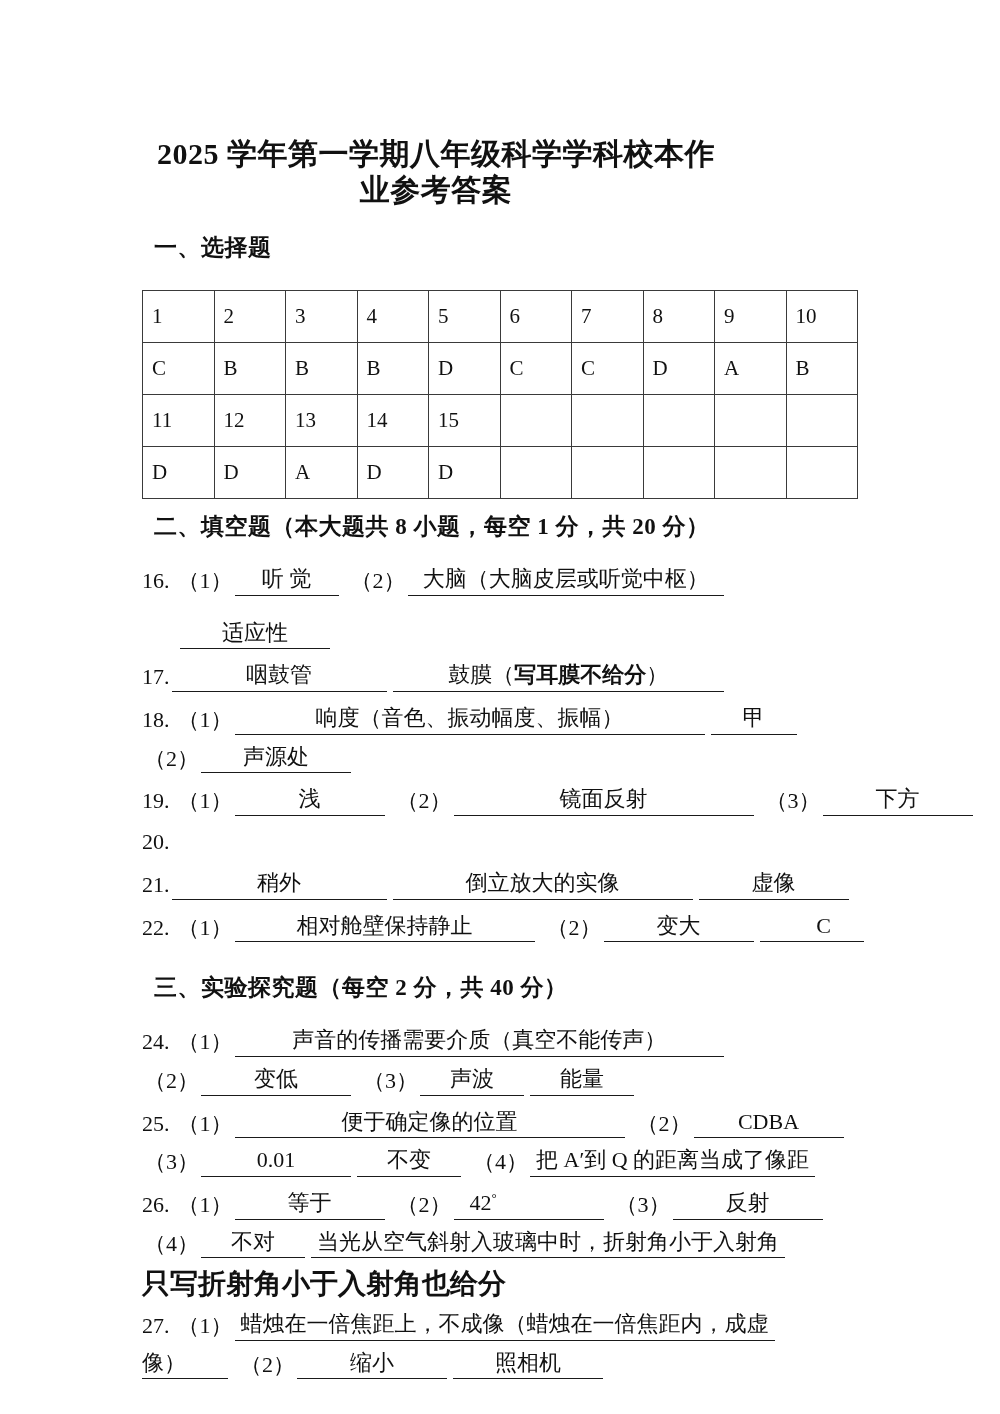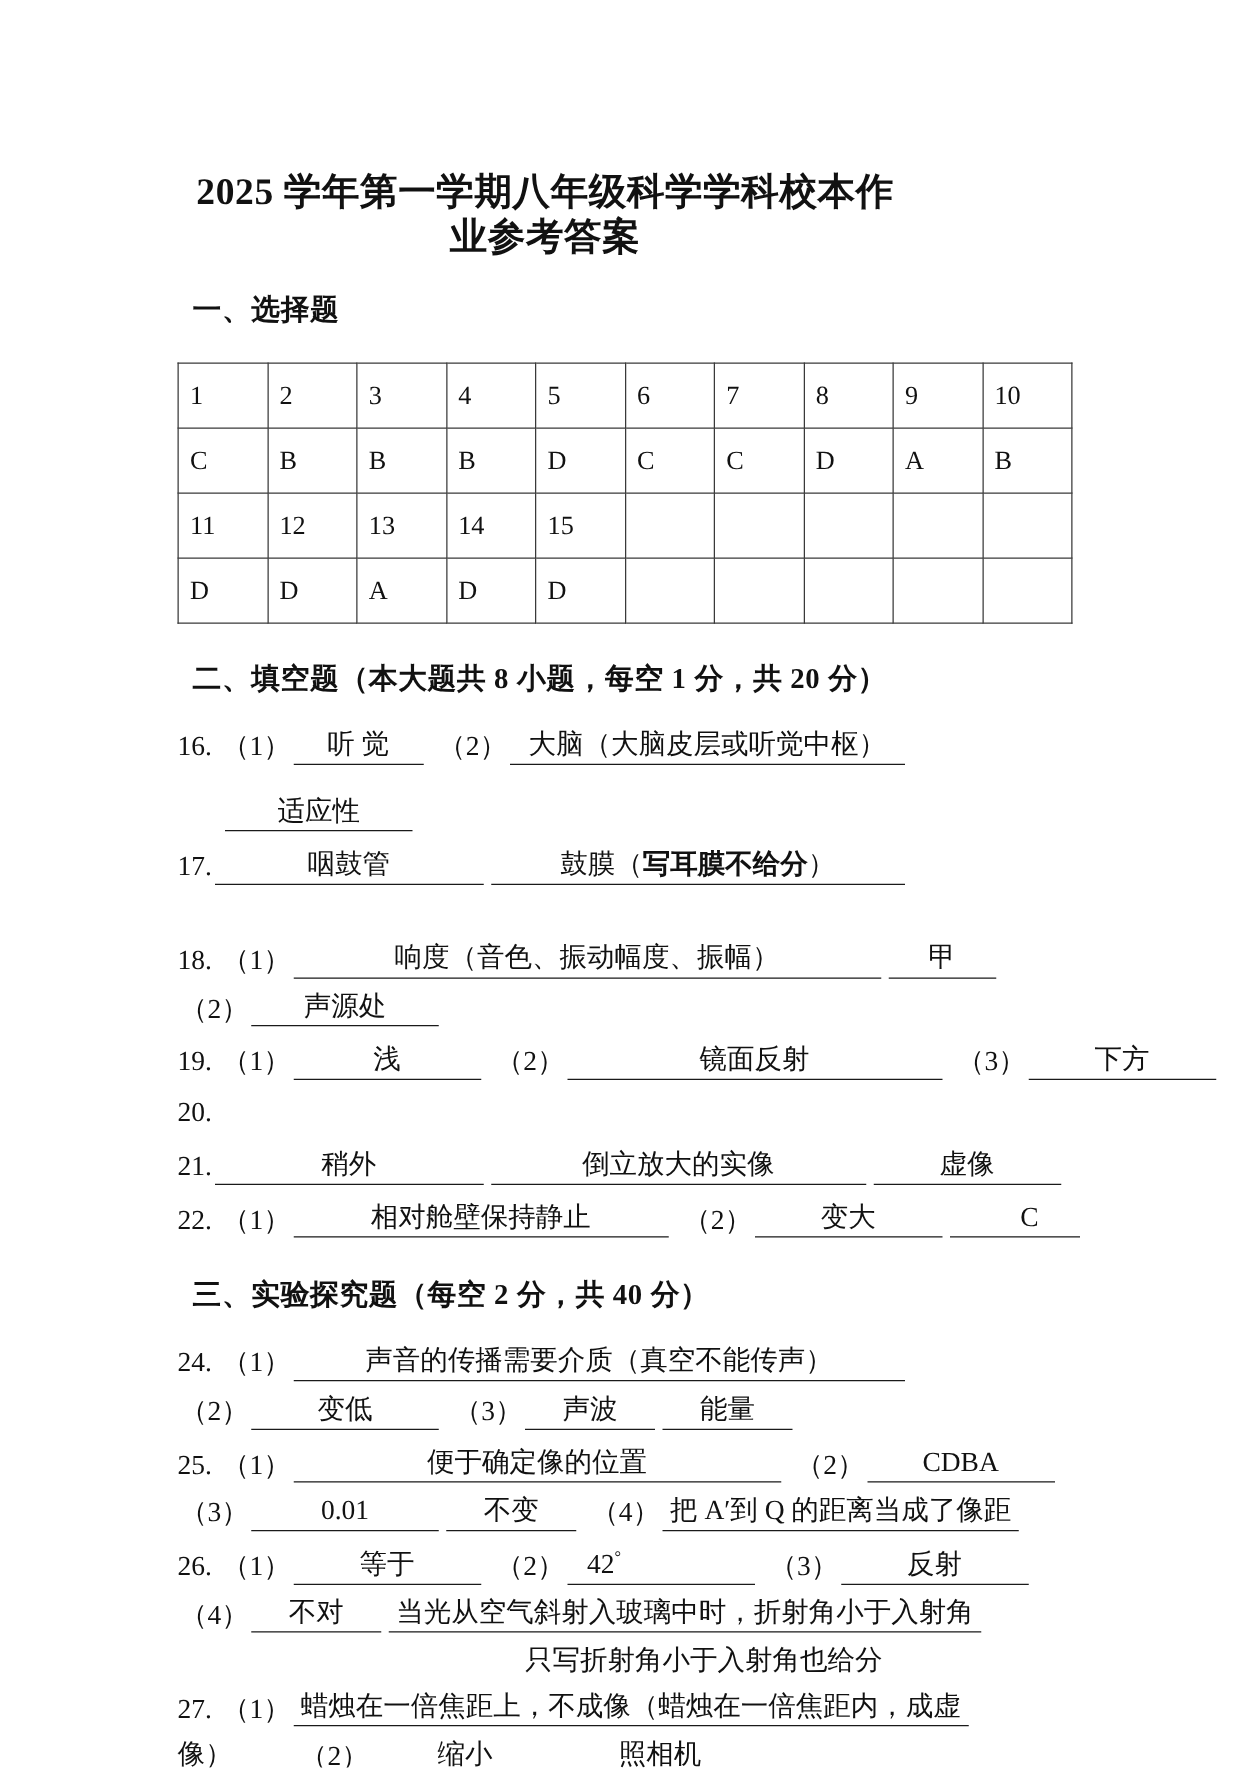--- a/index.html
+++ b/index.html
@@ -87,28 +87,28 @@
     margin-right: 6px;
     min-height: 26px;
     box-sizing: border-box;
   }
   .blank.w-sm   { min-width: 104px; }
   .blank.w-xs   { min-width: 86px; }
   .blank.w-md   { min-width: 150px; }
   .blank.w-lg   { min-width: 215px; }
   .blank.w-xl   { min-width: 300px; }
   .blank.w-2xl  { min-width: 390px; }
-  .blank.w-3xl  { min-width: 470px; margin-top: 32px; }
+  .blank.w-3xl  { min-width: 470px; }
   .blank.grow   { flex: 1 1 auto; }
   .blank.pad-l  { padding-left: 30px; }
   .blank b { font-weight: bold; }
   .note-center {
-    text-align: right;
-    font-size: 22px;
-    font-weight: normal;
+    text-align: left;
+    font-size: 28px;
+    font-weight: bold;
     margin-top: 9px;
     line-height: 1.2;
     padding-right: 24px;
   }
   .deg { font-size: 13px; vertical-align: super; }
 </style>
 </head>
 <body>
 
 <div class="page">
@@ -163,21 +163,21 @@
         <td>D</td>
         <td></td>
         <td></td>
         <td></td>
         <td></td>
         <td></td>
       </tr>
     </tbody>
   </table>
 
-  <div class="section-head indent" style="margin-top:28px;">二、填空题（本大题共 8 小题，每空 1 分，共 20 分）</div>
+  <div class="section-head indent" style="margin-top:12px;">二、填空题（本大题共 8 小题，每空 1 分，共 20 分）</div>
 
   <div class="qblock" style="margin-top:22px;">
 
     <div class="qline">
       <span class="qnum">16.</span>
       <span class="sub">（1）</span>
       <span class="blank w-sm">听 觉</span>
       <span class="sub">（2）</span>
       <span class="blank grow">大脑（大脑皮层或听觉中枢）</span>
     </div>

